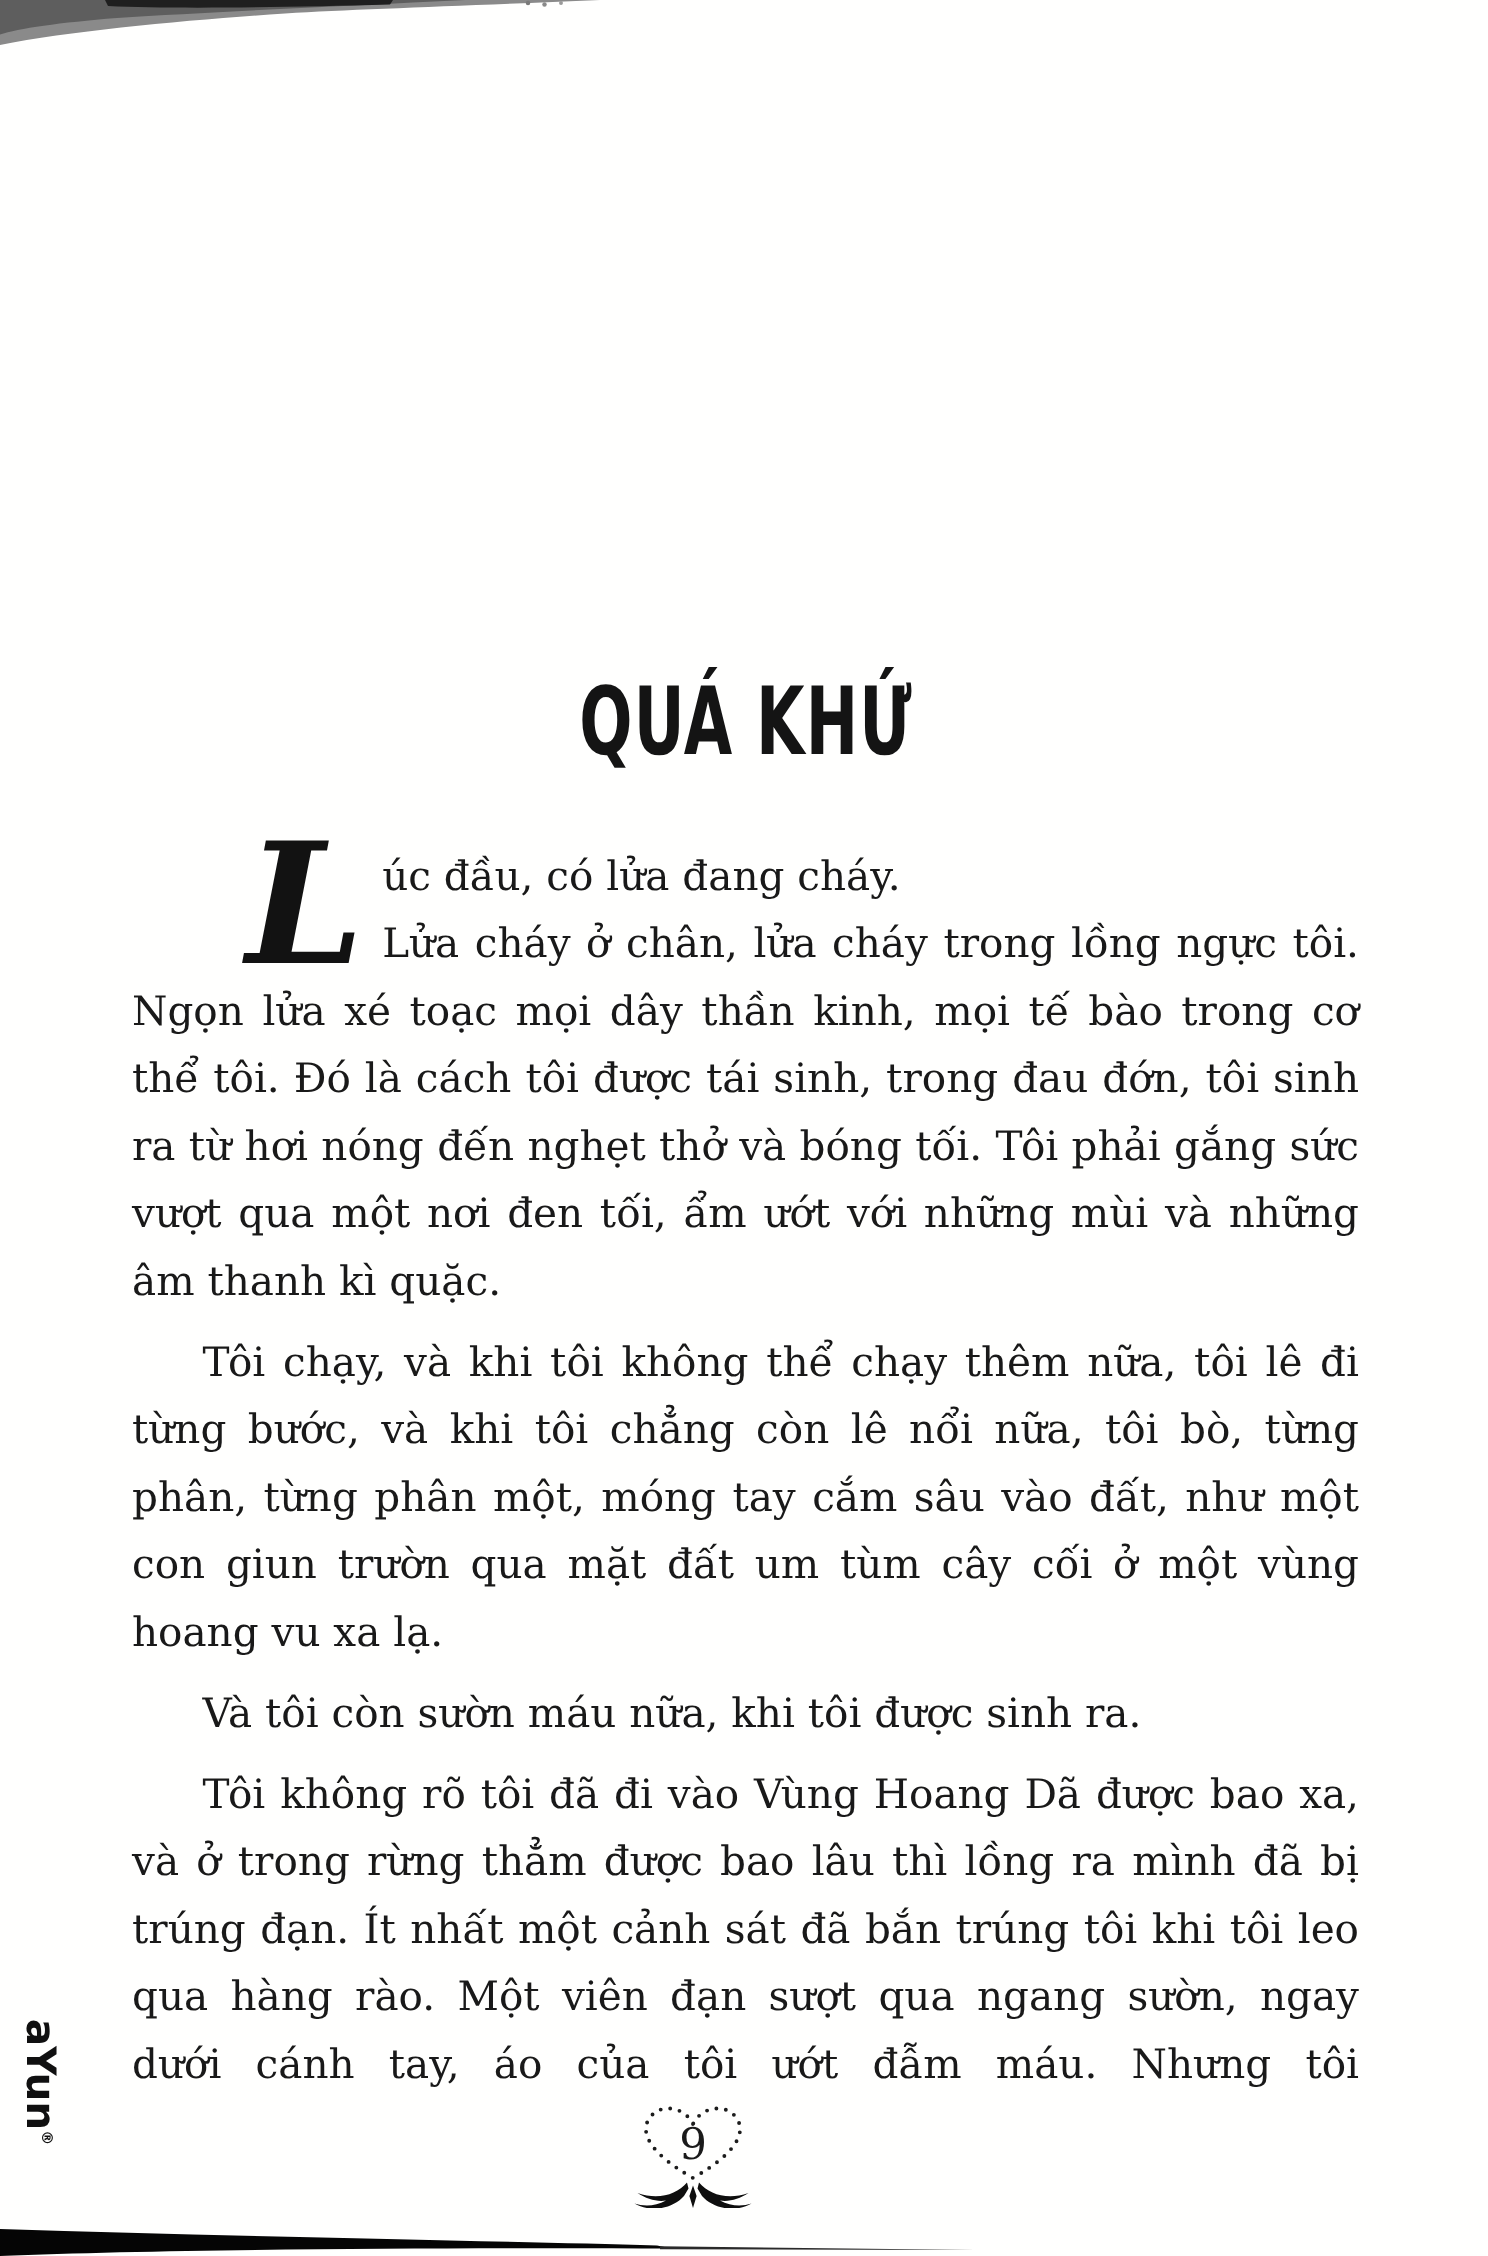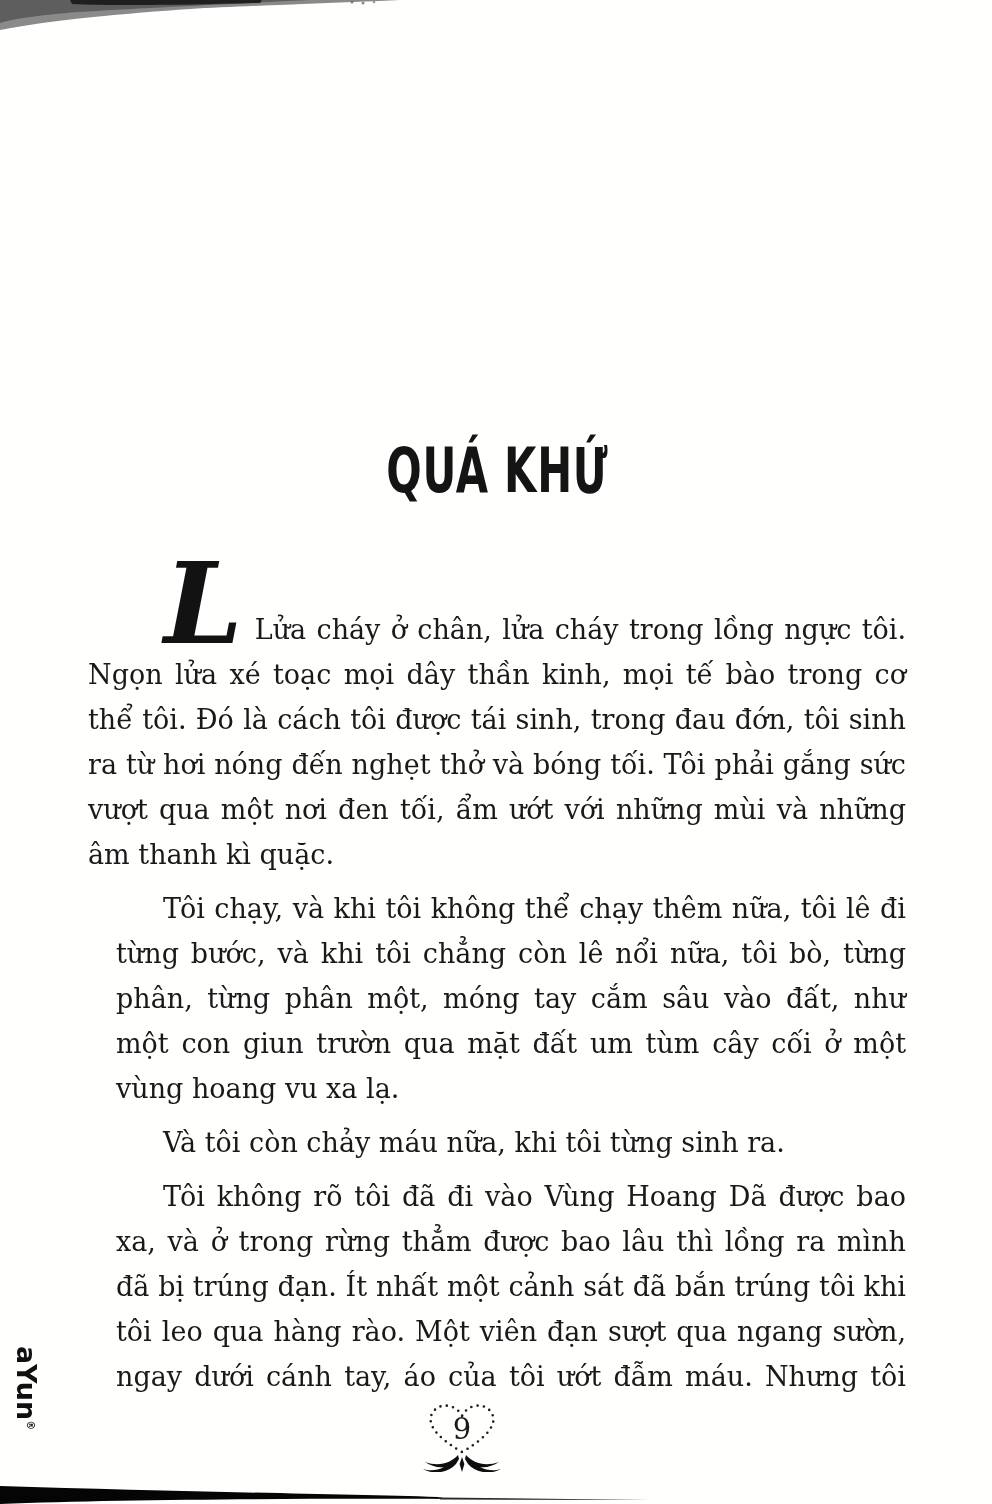--- a/index.html
+++ b/index.html
@@ -9,21 +9,21 @@
     background:#fffffe;
     overflow:hidden;
     font-family:"DejaVu Serif", serif;
     color:#171717;
   }
   
   .scan-top{position:absolute;top:0;left:0;}
   .scan-bottom{position:absolute;left:0;top:1480px;}
   
   .title-wrap{
-    position:absolute;left:88px;top:440px;width:818px;
+    position:absolute;left:88px;top:451px;width:818px;
     text-align:center;
   }
   .title{
     display:inline-block;
     font-family:"DejaVu Sans", sans-serif;
     font-weight:700;
     font-size:58px;
     line-height:1.05;
     letter-spacing:1px;
     transform:scaleX(.72) scaleY(1.08);
@@ -32,21 +32,21 @@
     white-space:nowrap;
   }
   
   .body{
     position:absolute;left:88px;top:562px;width:818px;
     font-size:27px;line-height:45px;
     text-align:justify;
     color:#191919;
   }
   .body p{margin:0 0 9px 0;}
-  .body p.indent{text-indent:47px;margin-left:28px;}
+  .body p.indent{text-indent:47px;}
   .body p.justify-last{text-align-last:justify;}
   .dropcap{
     float:left;
     height:86px;
     margin:0 12px 0 76px;
     font:italic 700 112px/84px "DejaVu Serif", serif;
     color:#121212;
   }
   
   .ornament{
@@ -84,25 +84,25 @@
     <circle cx="363" cy="3" r="1.5" fill="#8a8a8a"></circle>
     <circle cx="374" cy="2" r="1.3" fill="#9a9a9a"></circle>
   </svg>
 
   <div class="title-wrap">
     <span class="title">QUÁ KHỨ</span>
   </div>
 
   <div class="body">
     <p>
-      <span class="dropcap">L</span><br>
+      <span class="dropcap">L</span><span>úc đầu, có lửa đang cháy.</span><br>
       <span>Lửa cháy ở chân, lửa cháy trong lồng ngực tôi. Ngọn lửa xé toạc mọi dây thần kinh, mọi tế bào trong cơ thể tôi. Đó là cách tôi được tái sinh, trong đau đớn, tôi sinh ra từ hơi nóng đến nghẹt thở và bóng tối. Tôi phải gắng sức vượt qua một nơi đen tối, ẩm ướt với những mùi và những âm thanh kì quặc.</span>
     </p>
     <p class="indent">Tôi chạy, và khi tôi không thể chạy thêm nữa, tôi lê đi từng bước, và khi tôi chẳng còn lê nổi nữa, tôi bò, từng phân, từng phân một, móng tay cắm sâu vào đất, như một con giun trườn qua mặt đất um tùm cây cối ở một vùng hoang vu xa lạ.</p>
-    <p class="indent">Và tôi còn chảy máu nữa, khi tôi từng sinh ra.</p>
+    <p class="indent">Và tôi còn sườn máu nữa, khi tôi được sinh ra.</p>
     <p class="indent justify-last">Tôi không rõ tôi đã đi vào Vùng Hoang Dã được bao xa, và ở trong rừng thẳm được bao lâu thì lồng ra mình đã bị trúng đạn. Ít nhất một cảnh sát đã bắn trúng tôi khi tôi leo qua hàng rào. Một viên đạn sượt qua ngang sườn, ngay dưới cánh tay, áo của tôi ướt đẫm máu. Nhưng tôi</p>
   </div>
 
   <div class="ornament">
     <svg width="88" height="72" viewBox="0 0 88 72" aria-hidden="true">
       <path d="M44,16 C38,4 22,2 15,12 C8,22 16,36 44,52 C72,36 80,22 73,12 C66,2 50,4 44,16" fill="none" stroke="#1c1c1c" stroke-width="2.6" stroke-linecap="round" stroke-dasharray="0 6.4"></path>
       <path d="M40,55 C33,63 21,67 7,62 C13,66 20,68 26,67 C19,71 11,71 5,69 C15,75 30,73 38,64 L41,59 Z" fill="#0e0e0e"></path>
       <path d="M48,55 C55,63 67,67 81,62 C75,66 68,68 62,67 C69,71 77,71 83,69 C73,75 58,73 50,64 L47,59 Z" fill="#0e0e0e"></path>
       <path d="M44,57 L41.6,64 L44,72 L46.4,64 Z" fill="#0e0e0e"></path>
     </svg>

